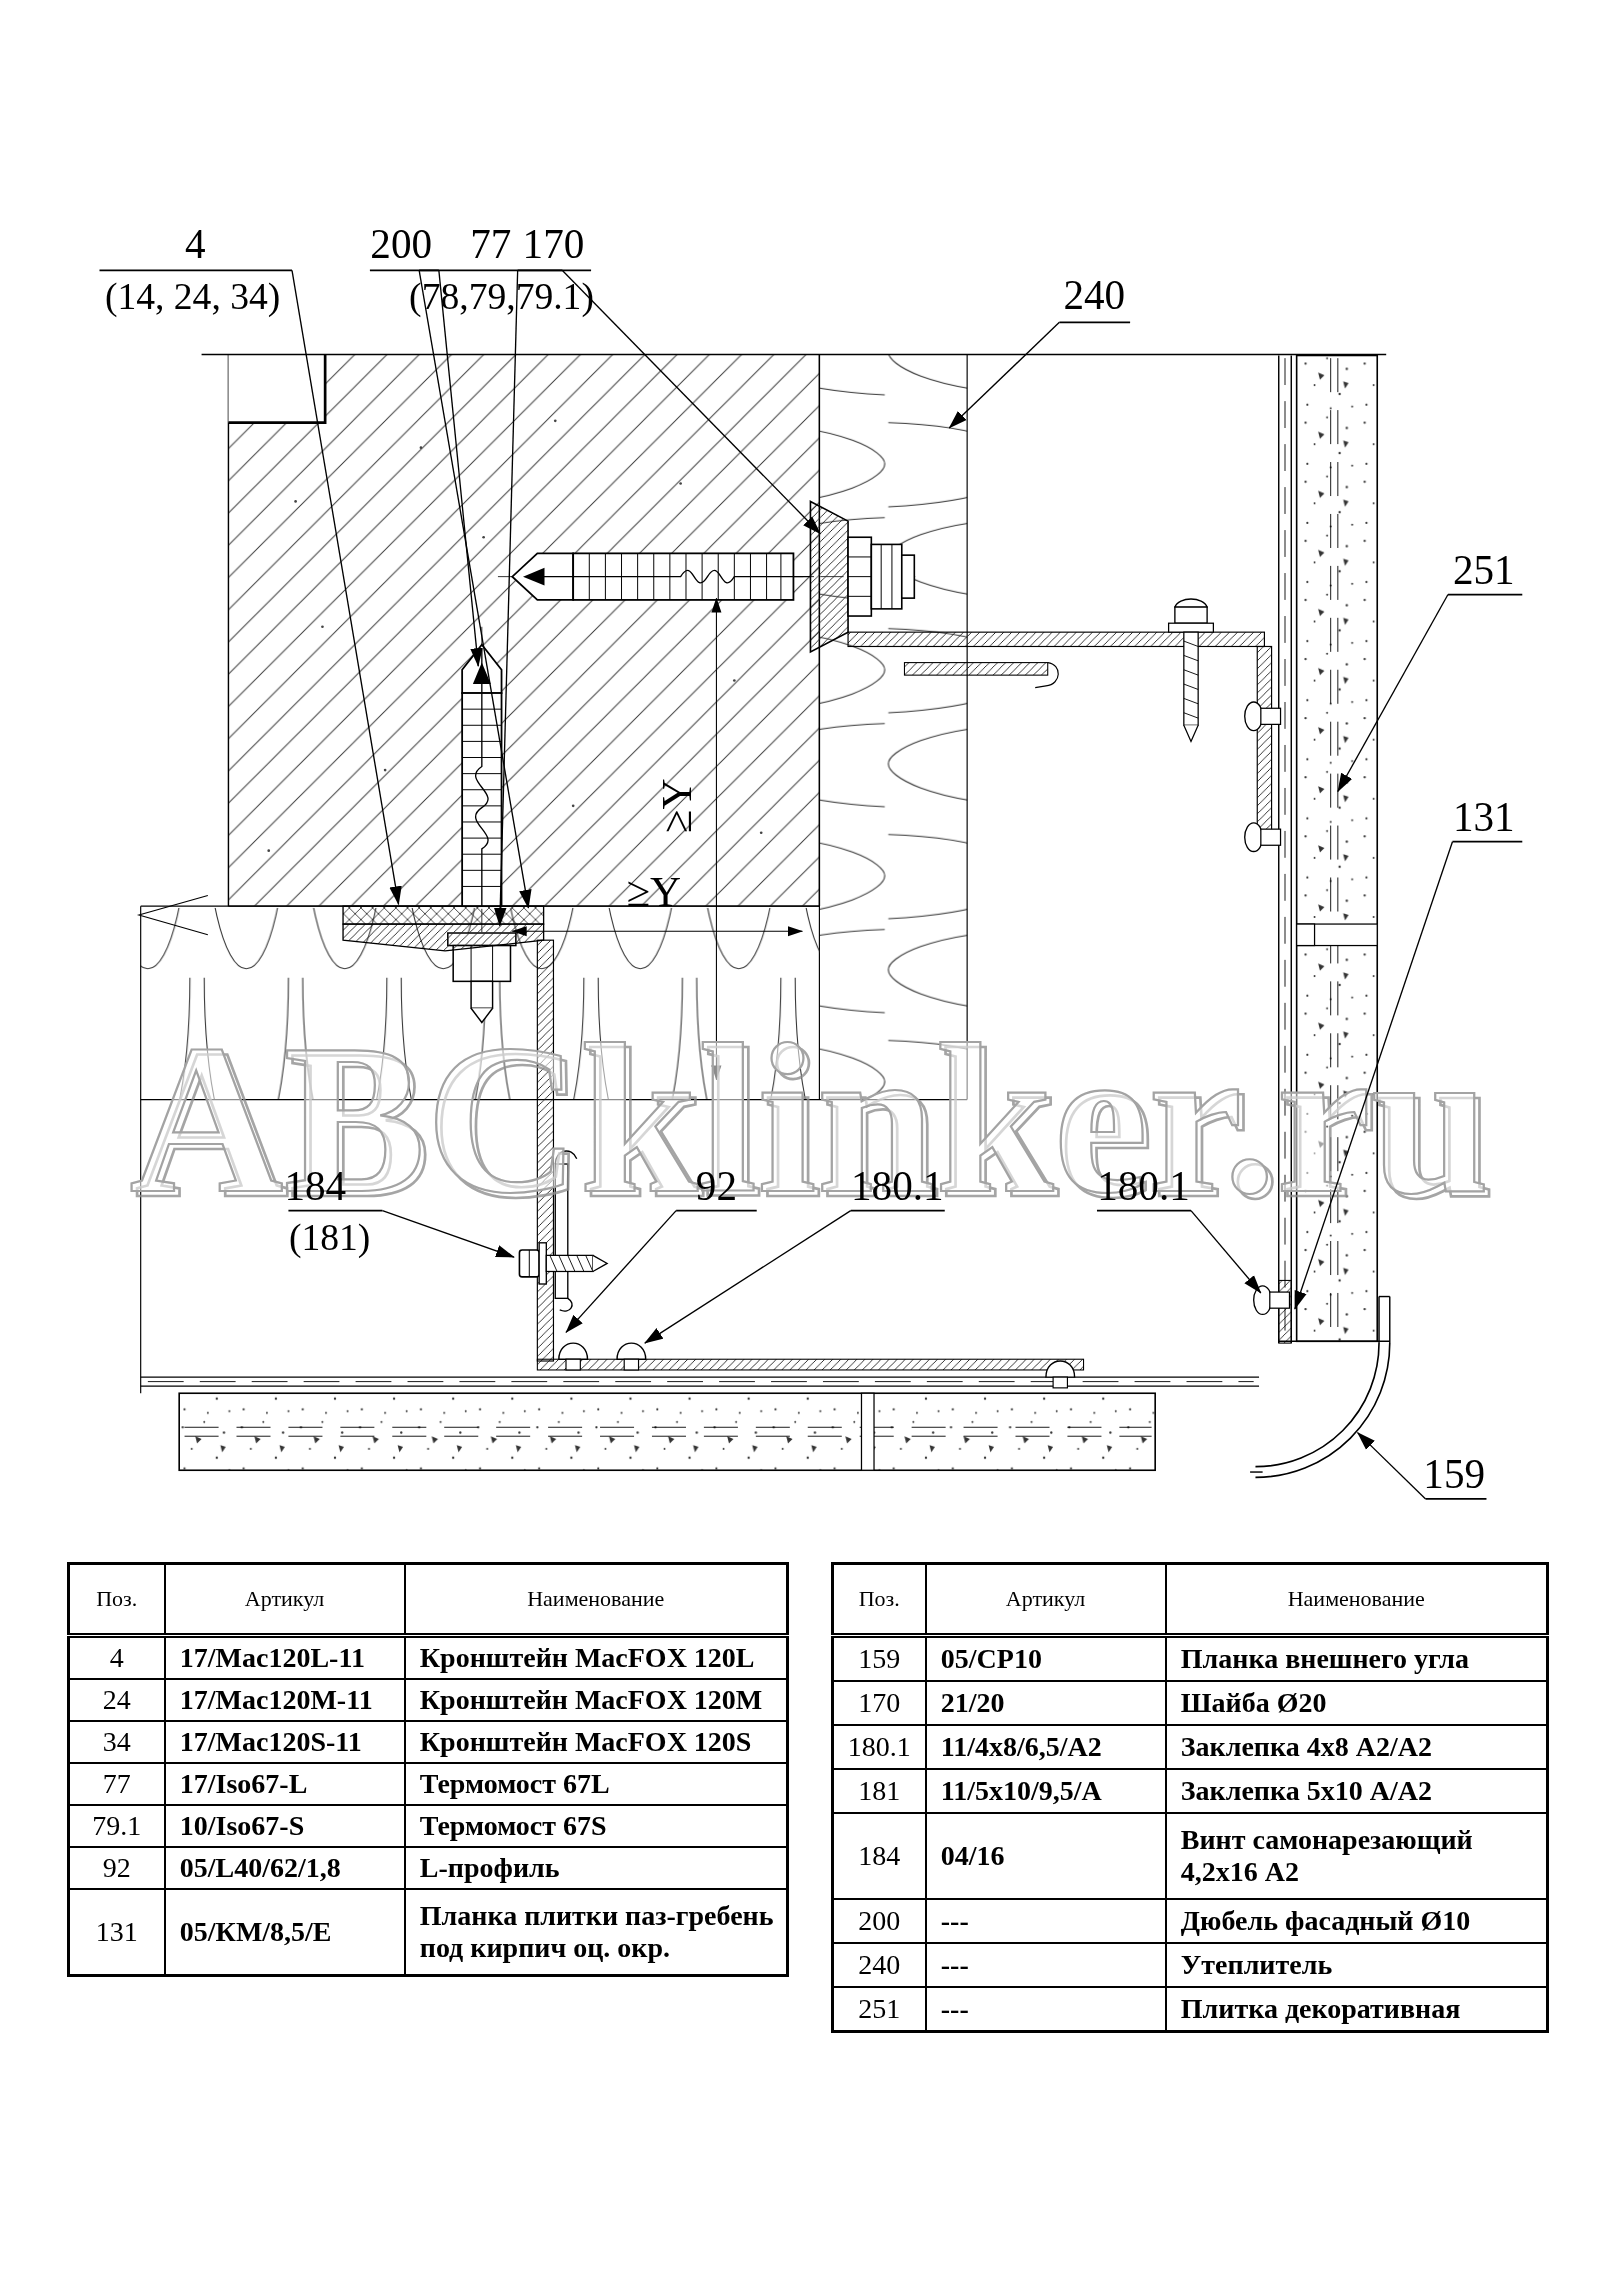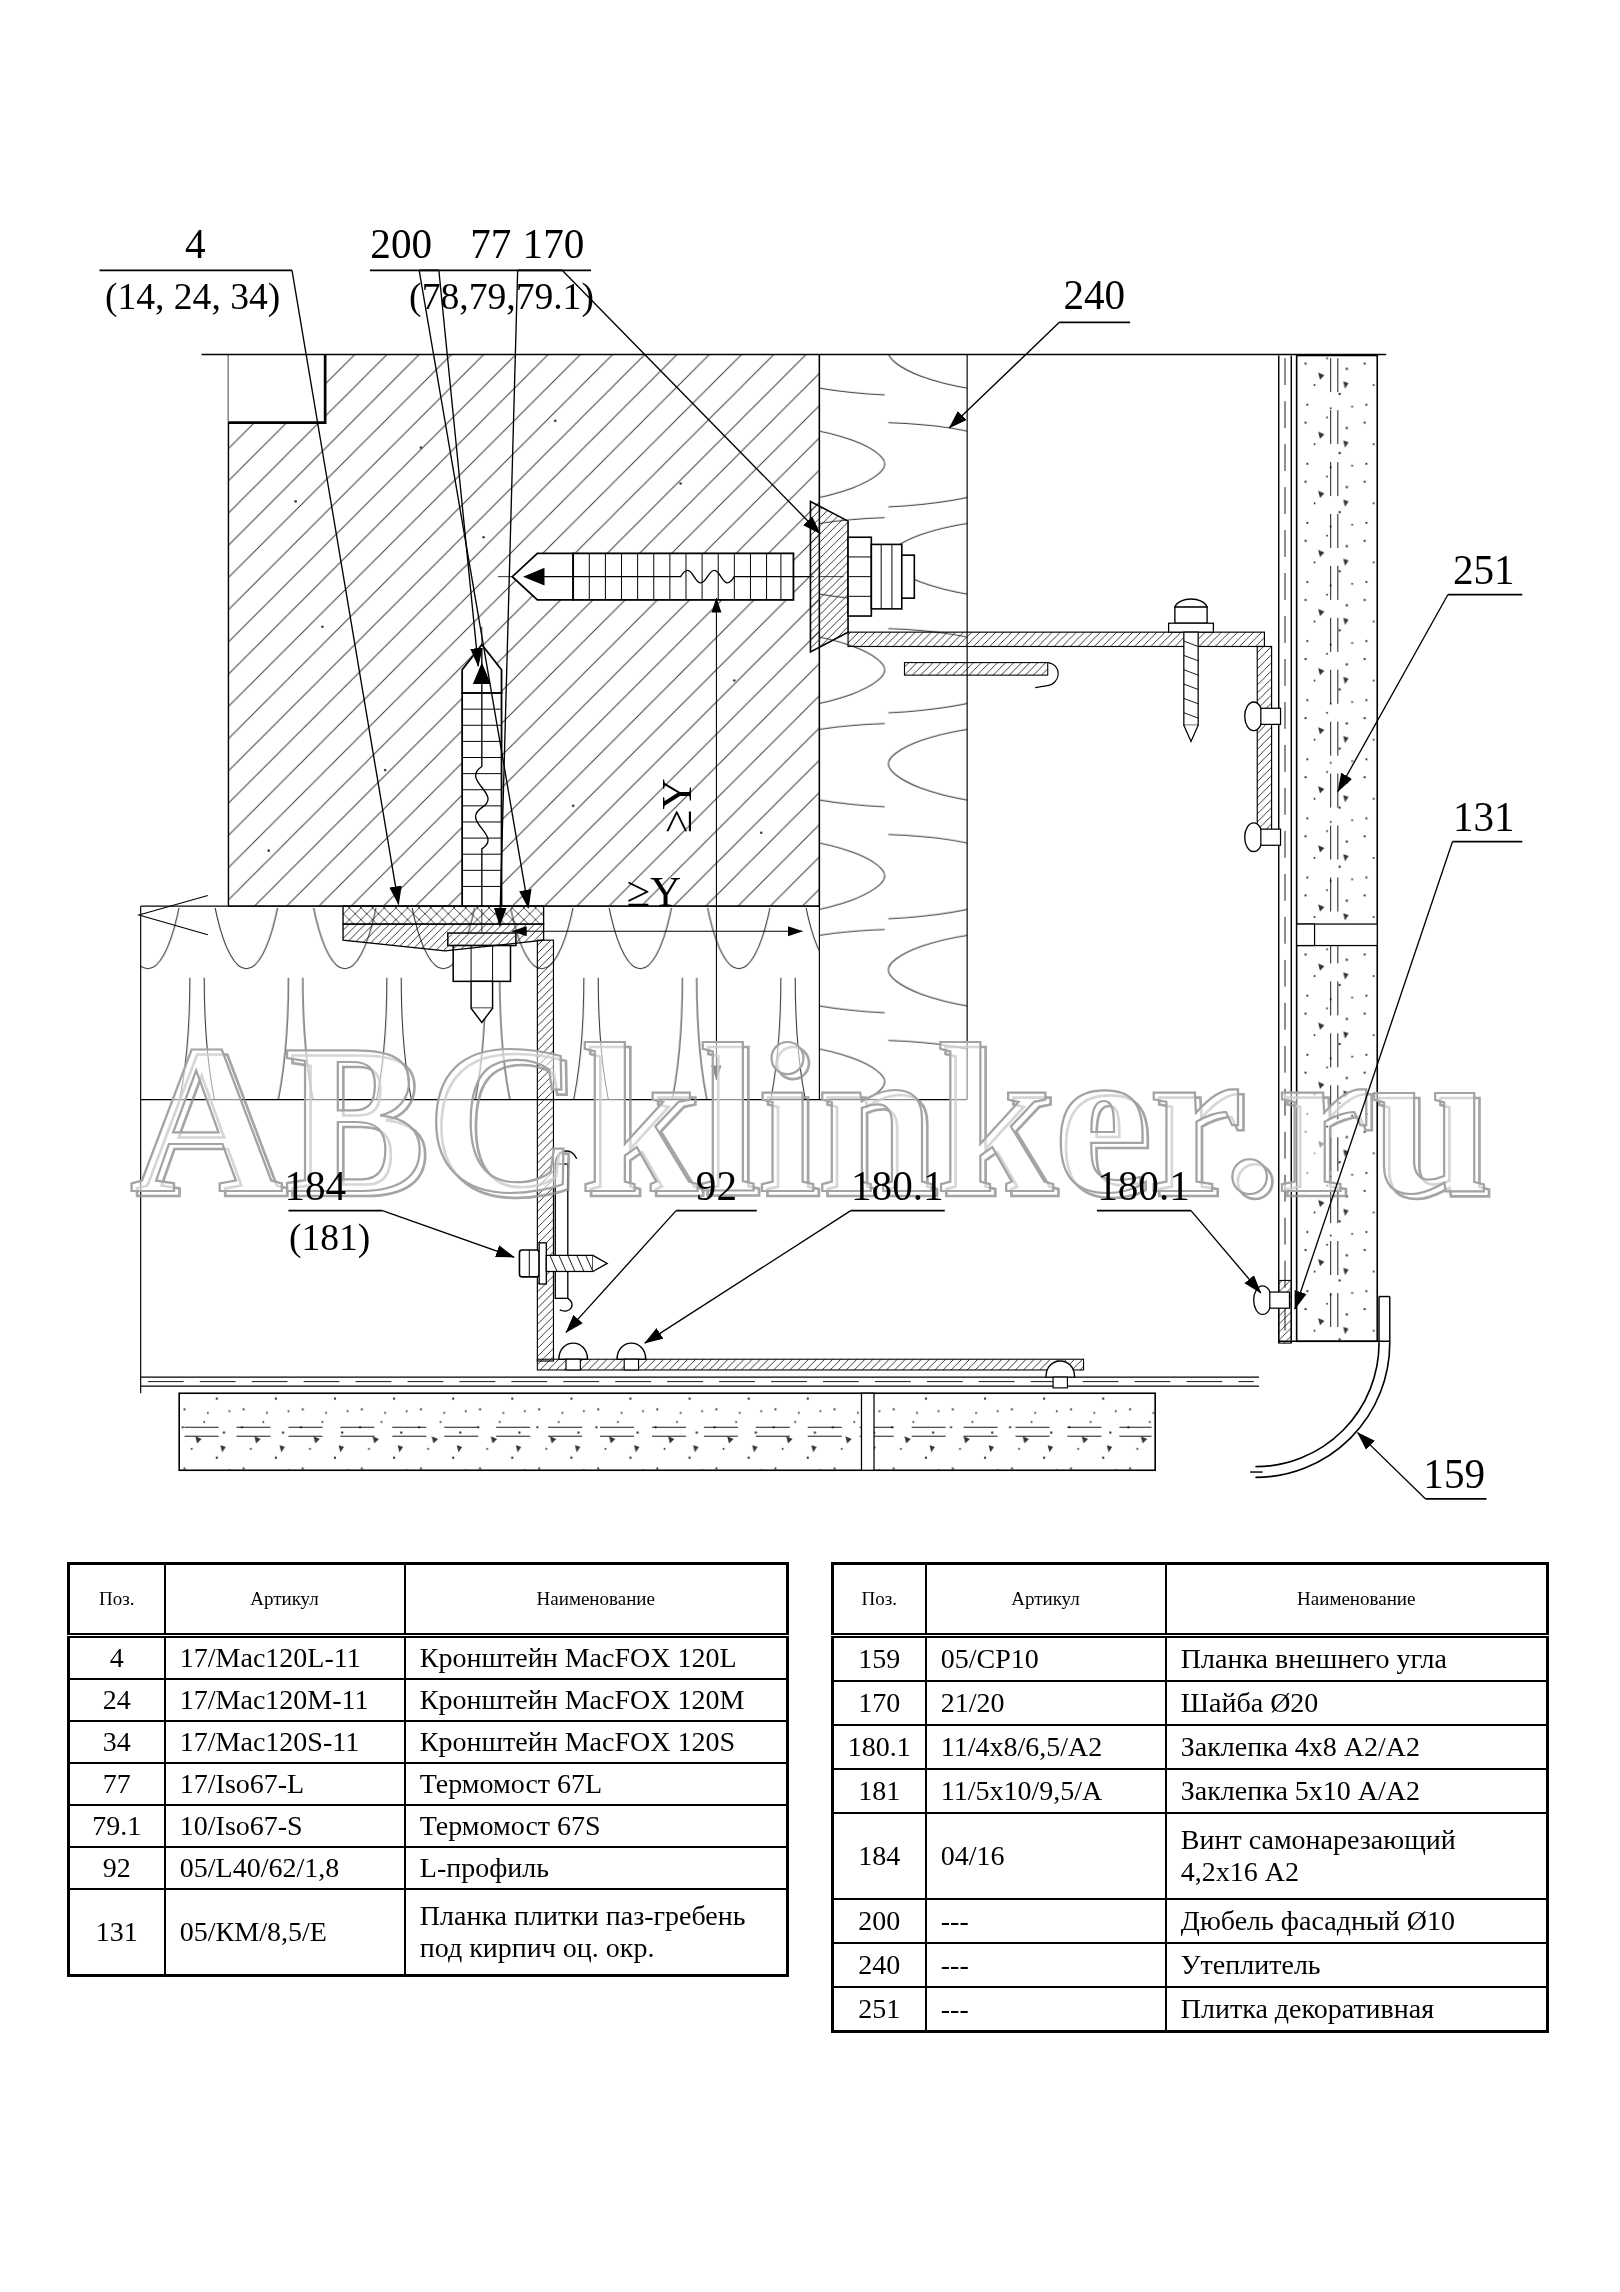--- a/index.html
+++ b/index.html
@@ -9,24 +9,24 @@
   svg text{font-family:"Liberation Serif","DejaVu Serif",serif;fill:#000;}
   .lbl{font-size:46px;}
   .sub{font-size:42px;}
   .dim{font-size:48px;}
   .wm-main{font-size:238px;font-weight:bold;fill:rgba(255,255,255,0.55);stroke:#a3a3a3;stroke-width:2.5px;}
   .wm-sh{font-size:238px;font-weight:bold;fill:none;stroke:#8f8f8f;stroke-width:3px;opacity:.8;}
   .tblwrap{position:absolute;}
   table{border-collapse:collapse;background:#fff;table-layout:fixed;}
   table,td,th{border:2px solid #000;}
   table{border-width:3.1px;}
-  th{font-size:19px;font-weight:normal;height:66px;border-bottom:5.4px double #000;}
+  th{font-size:22px;font-weight:normal;height:66px;border-bottom:5.4px double #000;}
   td{font-size:28px;line-height:1.15;}
   td.pos{text-align:center;}
-  td.art,td.nam{text-align:left;padding-left:14.3px;padding-right:7.2px;}
+  td.art,td.nam{text-align:left;padding-left:14.3px;padding-right:7.2px;font-weight:bold;}
   .tl td{height:38px;}
   .tr td{height:40px;}
   td.h2{height:82px;}
 </style>
 </head>
 <body>
 
 <div class="page">
 
 <svg width="1620" height="1558" viewBox="0 0 1809 1740">

